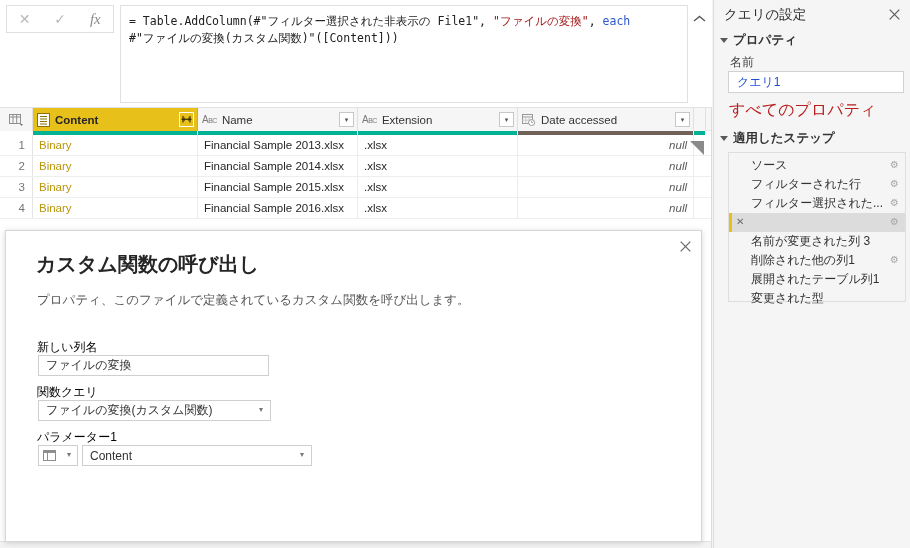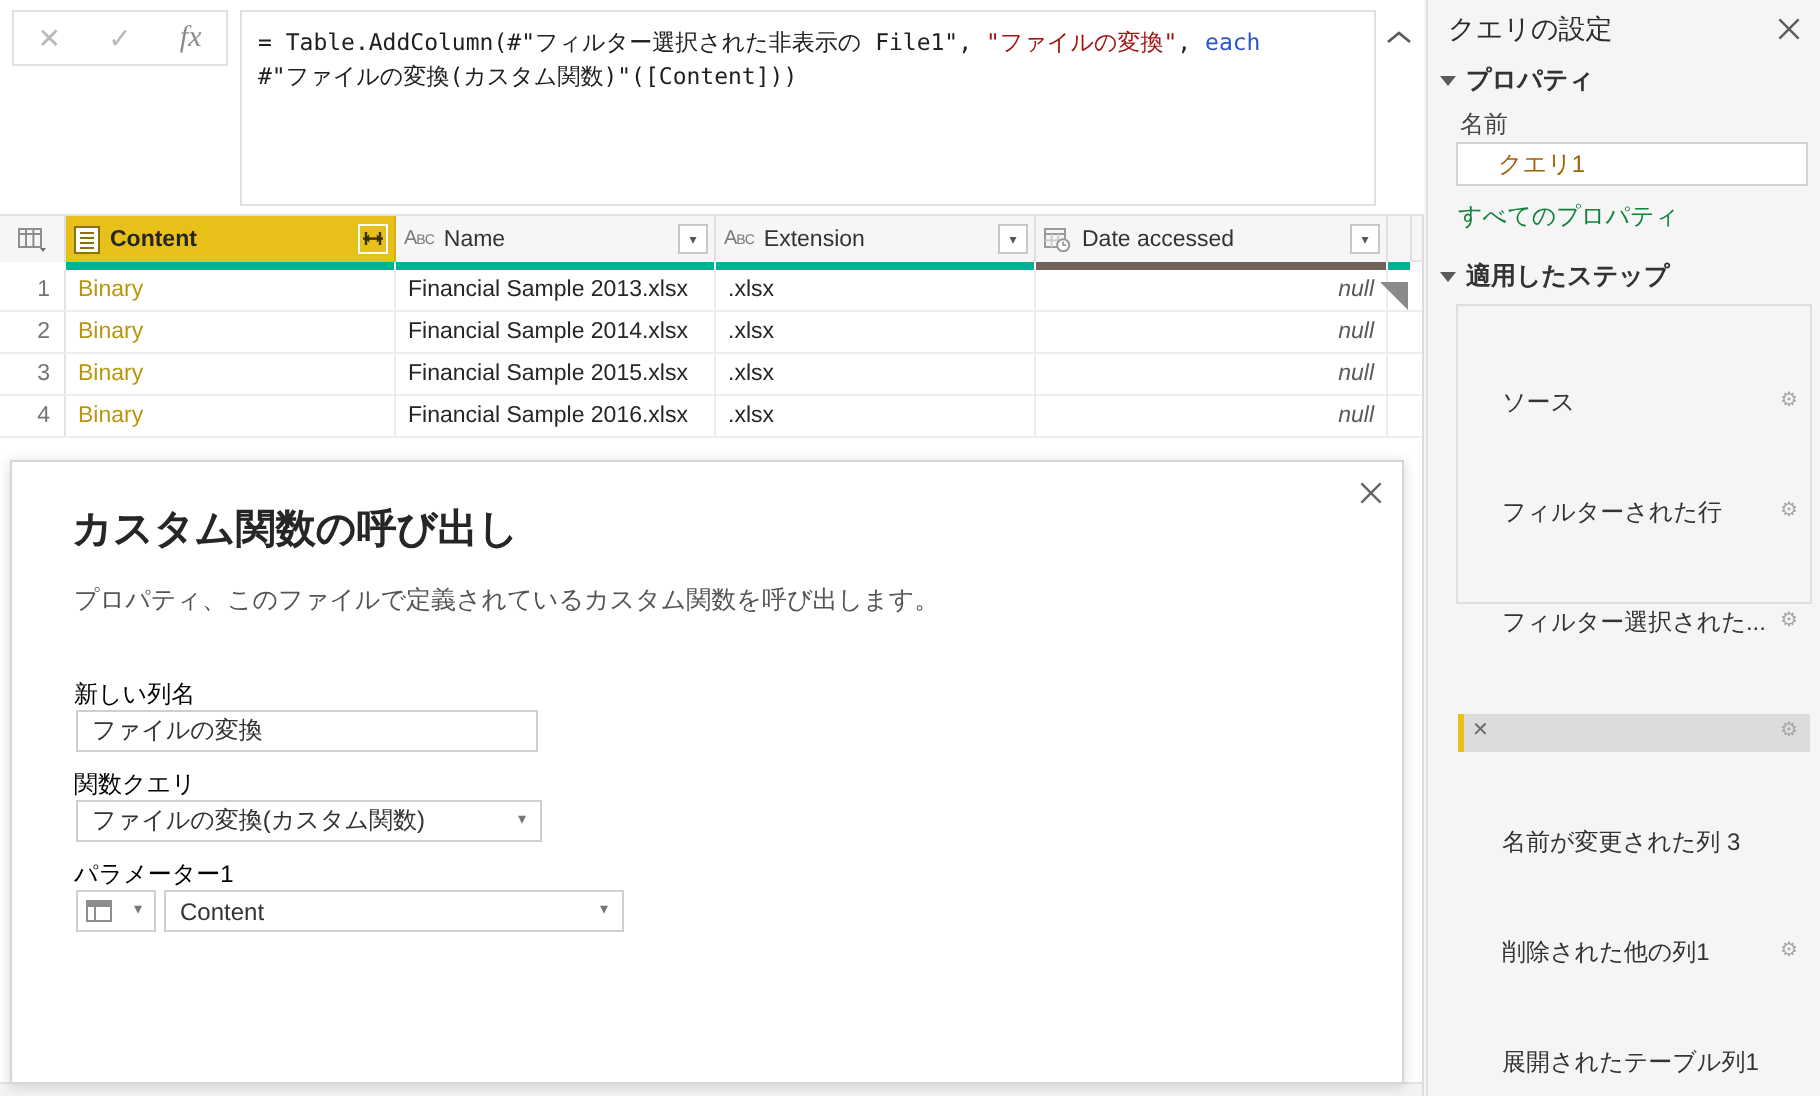--- a/index.html
+++ b/index.html
@@ -162,42 +162,42 @@
     border-left: 4px solid transparent;
     border-right: 4px solid transparent;
     border-top: 5px solid #5a5a5a;
   }
   #sect-props { top: 32px; font-family: Liberation Mono, monospace; }
   #lbl-name { position:absolute; left: 16px; top: 54px; font-size: 12px; color:#444; }
   #name-input {
     position: absolute; left: 14px; top: 71px;
     width: 176px; height: 22px;
     background: #ffffff; border: 1px solid #d2d2d2;
-    display:flex; align-items:center; padding-left: 20px;
-    font-size: 12px; color: #a16207;
+    display:flex; align-items:center; padding-left: 8px;
+    font-size: 12px; color: #1d4ed8;
   }
   #all-props {
     position: absolute; left: 15px; top: 100px;
-    font-size: 12px; color: #15803d;
+    font-size: 16px; color: #b91c1c;
   }
   #sect-steps { top: 130px; }
   #steps-list {
     position: absolute; left: 14px; top: 152px;
     width: 178px; height: 150px;
     background: #f5f5f5;
     border: 1px solid #dedede;
     padding-top: 3px;
   }
   .step {
     position: relative;
     height: 19px;
     display: flex; align-items: center;
     padding-left: 22px; padding-right: 22px;
     font-size: 12px; color: #333;
-    white-space: nowrap; overflow: hidden; margin-top: 36px;
+    white-space: nowrap; overflow: hidden;
   }
   .step.active { background: #dcdcdc; }
   .step .lbar {
     position:absolute; left:0; top:0; width:3px; height:19px; background:#e8c01a;
   }
   .step .delx {
     position:absolute; left: 7px; top: 3px;
     font-size: 10px; color: #6a6a6a;
   }
   .step .gear {

